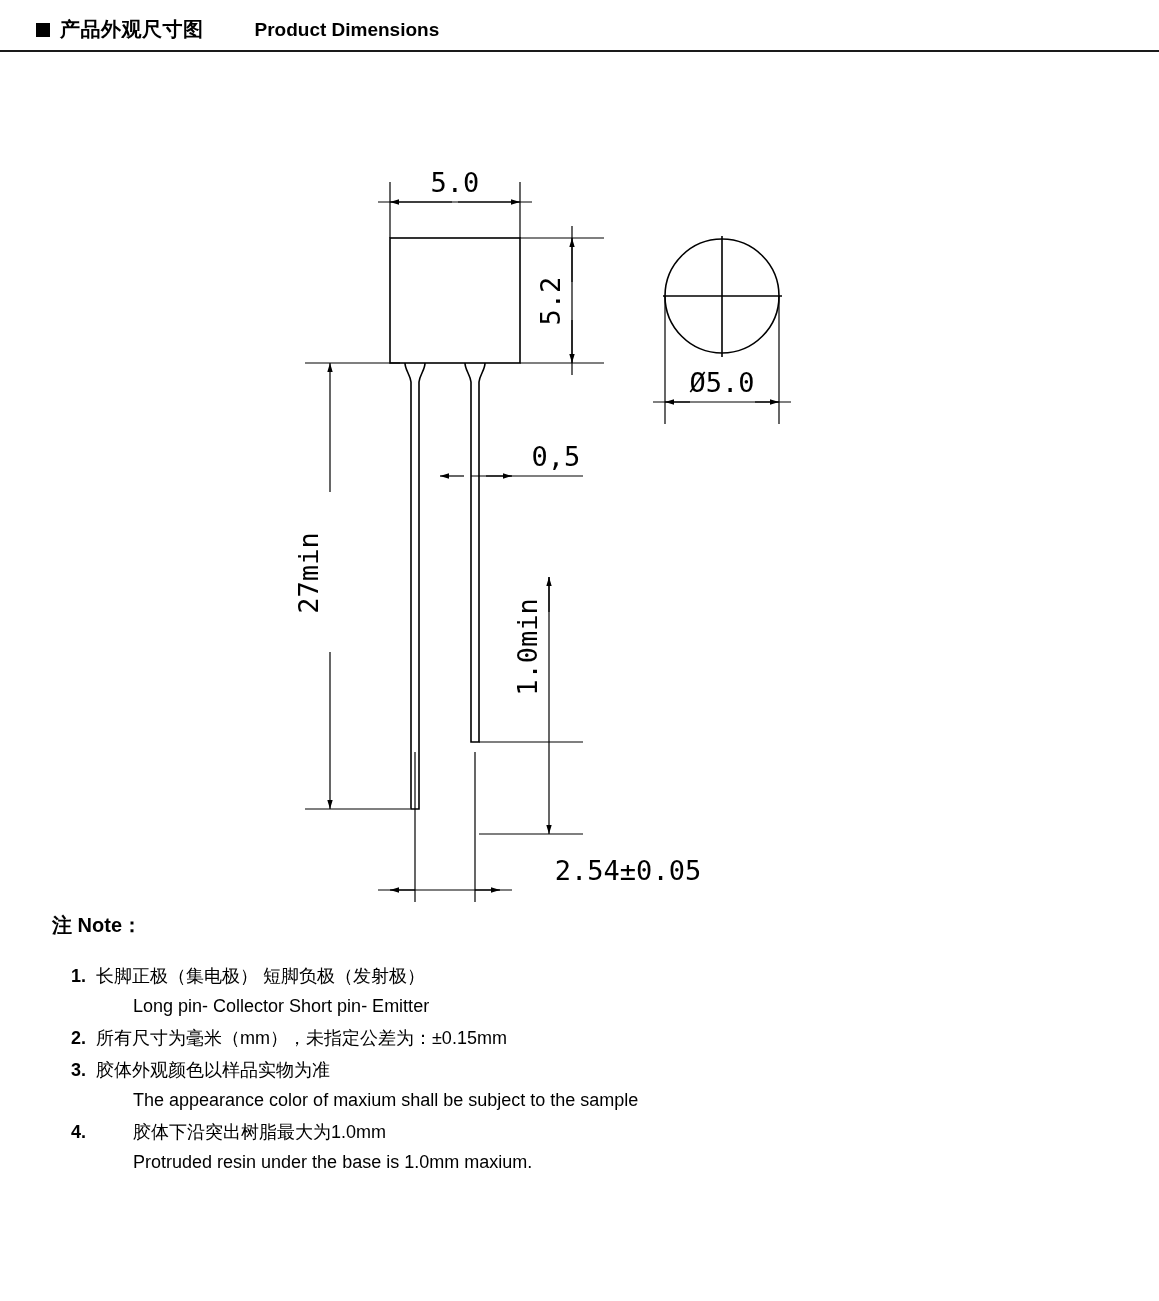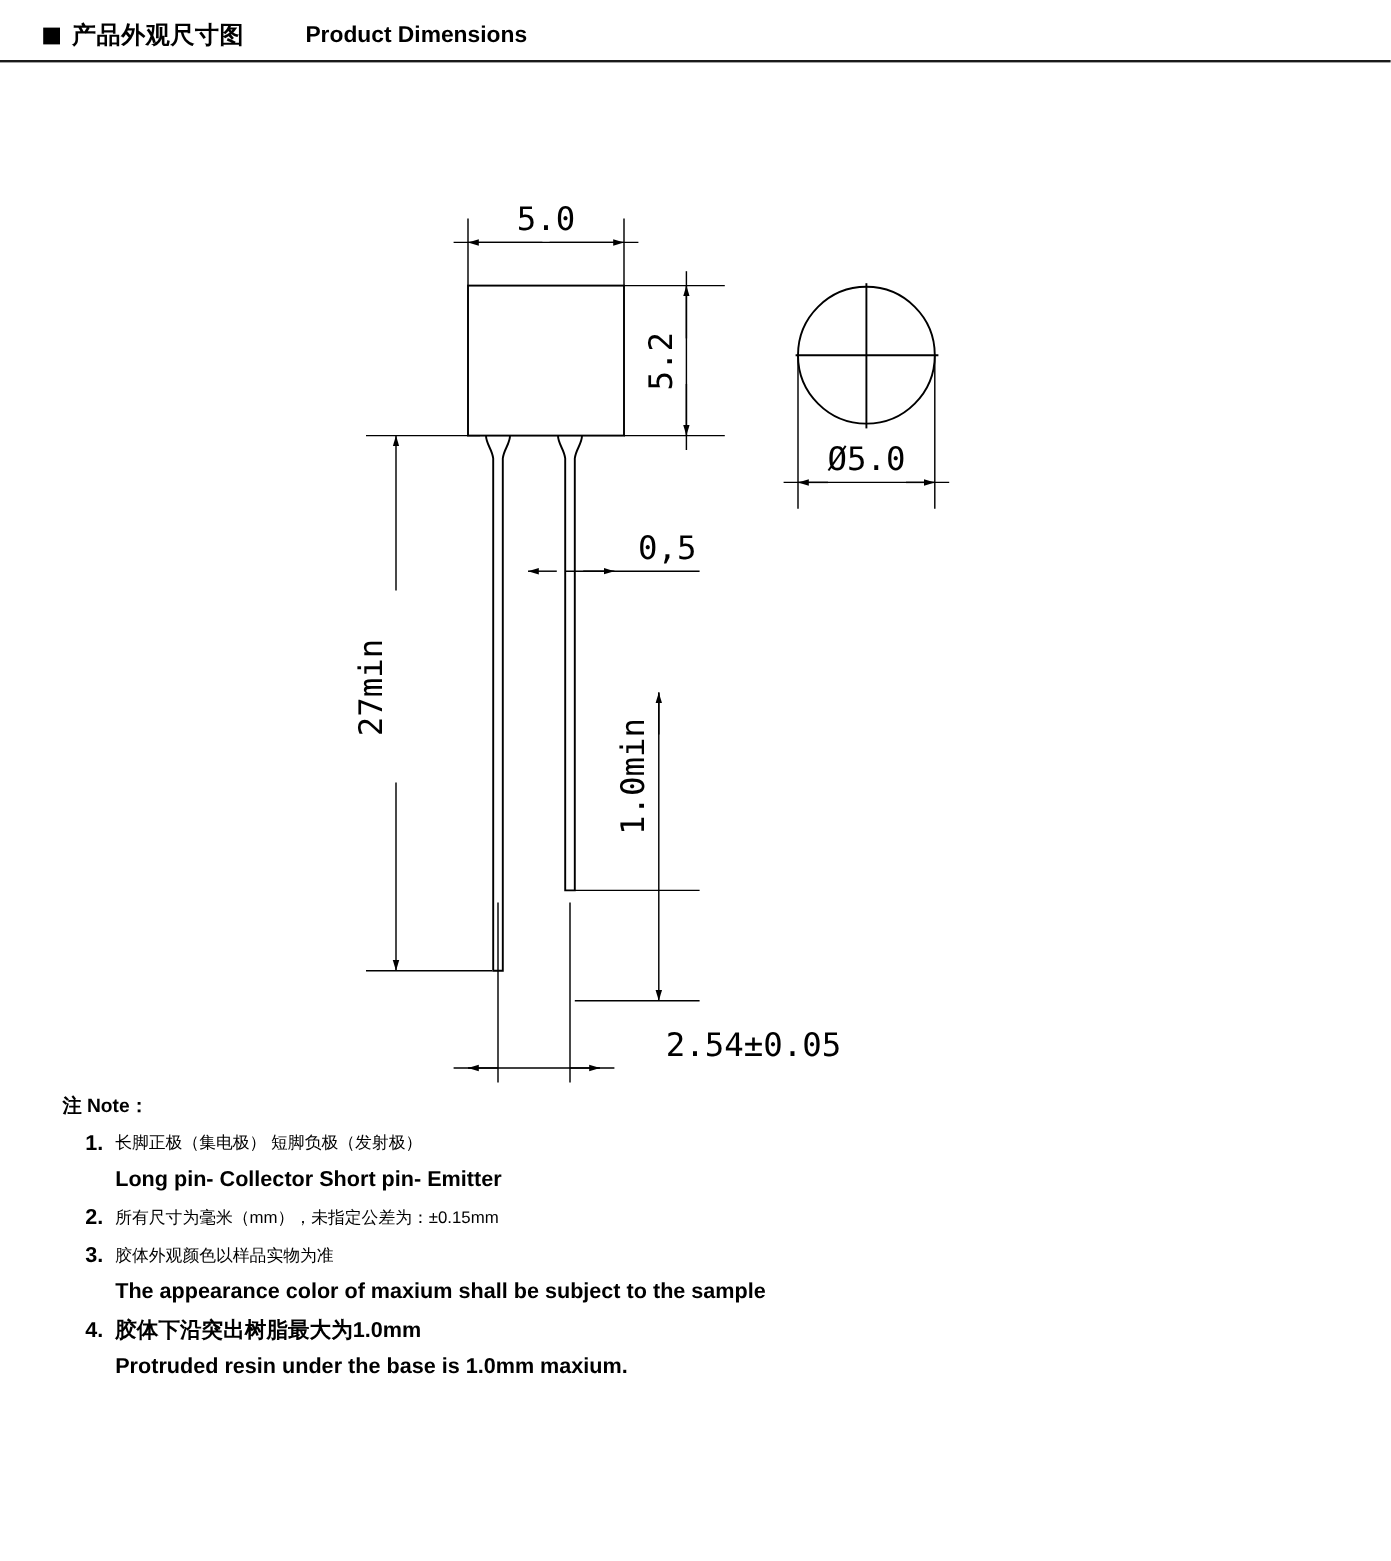--- a/index.html
+++ b/index.html
@@ -62,48 +62,49 @@
   #drawing svg { display: block; }
 
   
   #notes {
     position: absolute;
     left: 52px;
     top: 912px;
     width: 1050px;
   }
   #notes-title {
-    font-size: 16px;
-    font-weight: bold;
-    margin-bottom: 4px;
+    font-size: 20px;
+    font-weight: bold;
+    margin-bottom: 22px;
   }
   .note-row {
     display: flex;
     align-items: flex-start;
     margin-bottom: 2px;
   }
   .note-num {
     width: 34px;
     flex: 0 0 34px;
     text-align: right;
     padding-right: 10px;
     font-size: 18px;
     font-weight: bold;
     line-height: 30px;
   }
   .note-body { flex: 1 1 auto; }
   .note-cn {
-    font-size: 14px;
+    font-size: 18px;
     line-height: 30px;
     font-weight: normal;
   }
   .note-en {
     font-size: 18px;
     line-height: 30px;
-    font-weight: bold;
+    font-weight: normal;
+    margin-left: 37px;
   }
 </style>
 </head>
 <body>
 
 <div id="header-bar">
   <div id="header-inner">
     <span class="hdr-square"></span>
     <span class="hdr-cn">产品外观尺寸图</span>
     <span class="hdr-en">Product Dimensions</span>

